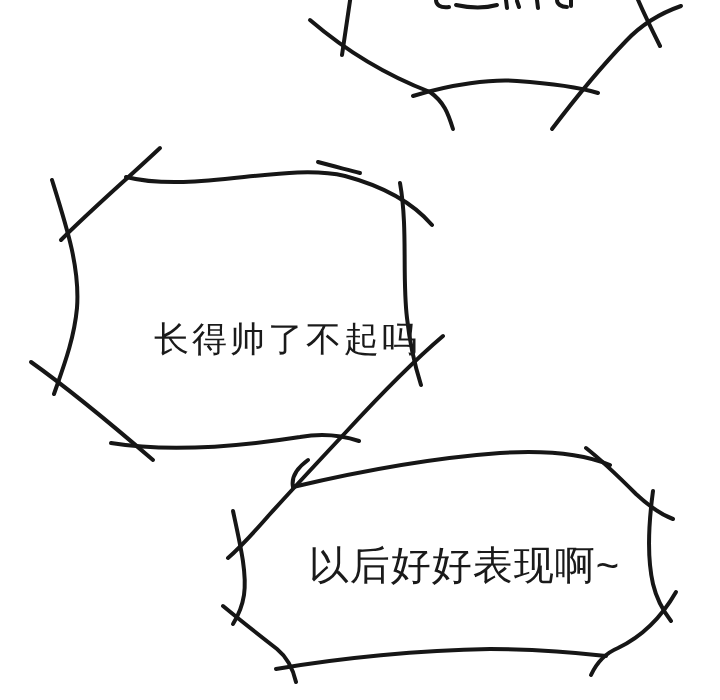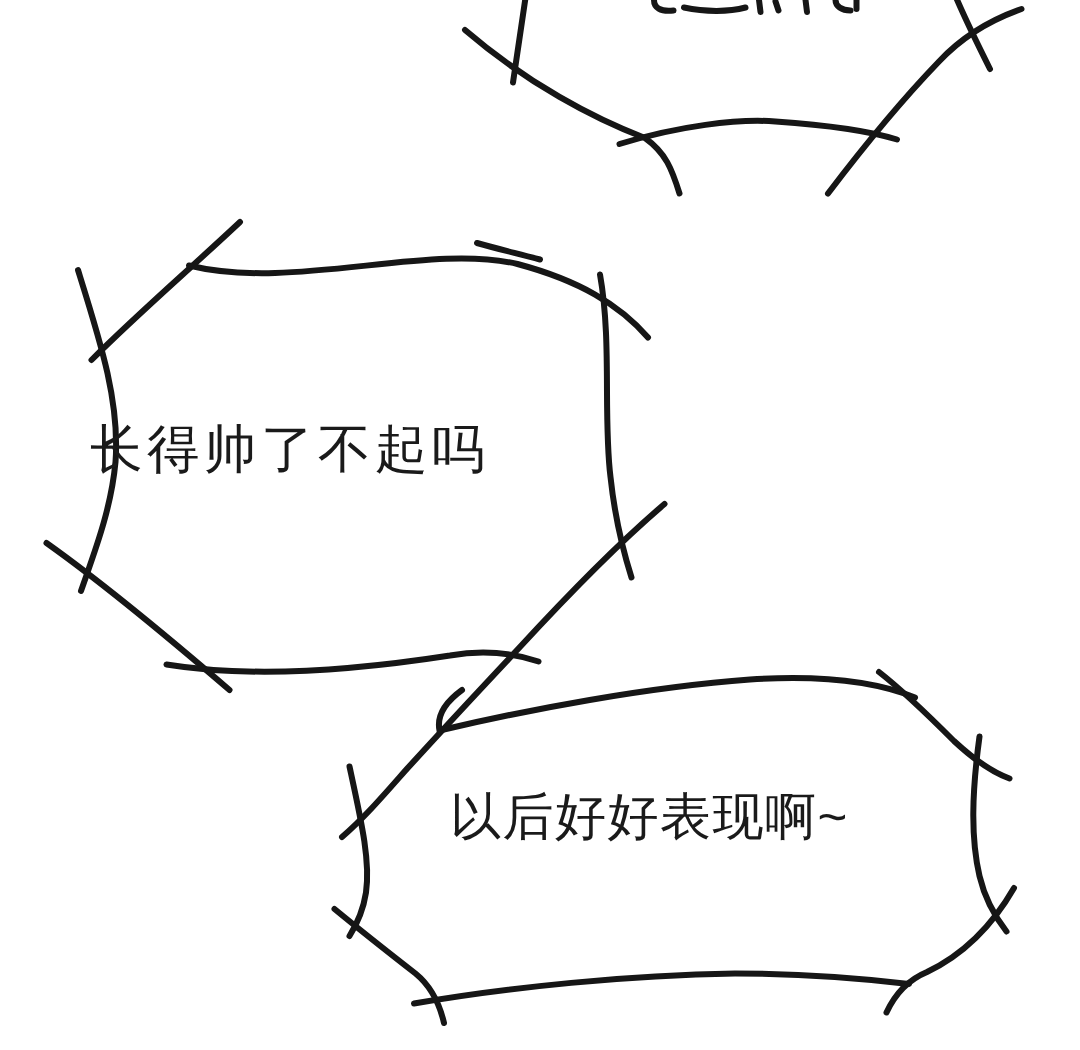--- a/index.html
+++ b/index.html
@@ -21,35 +21,36 @@
   #strokes path {
     fill: none;
     stroke: var(--ink);
     stroke-width: 4;
     stroke-linecap: round;
   }
   #strokes path.fragment { stroke-width: 4; }
   .bubble-text {
     position: absolute;
     color: var(--text-ink);
-    text-align: left;
+    text-align: right;
     white-space: nowrap;
     font-weight: 400;
+    margin-top: 40px;
   }
   .bubble-text.top-clipped {
     left: 380px; top: -27px; width: 240px;
     font-size: 34px; letter-spacing: 2px;
   }
   .bubble-text.middle {
     left: 60px; top: 276px; width: 360px;
     font-size: 35px; letter-spacing: 3px;
   }
   .bubble-text.bottom {
-    left: 300px; top: 522px; width: 320px;
-    font-size: 34px; line-height: 46px;
+    left: 300px; top: 502px; width: 320px;
+    font-size: 40px; line-height: 46px;
   }
   .bubble-text.bottom .line1 { display: block; letter-spacing: 1px; }
   .bubble-text.bottom .line2 { display: block; letter-spacing: 7px; }
 </style>
 </head>
 <body>
 
 <div id="page">
 
   <svg id="strokes" viewBox="0 0 720 700" xmlns="http://www.w3.org/2000/svg">

